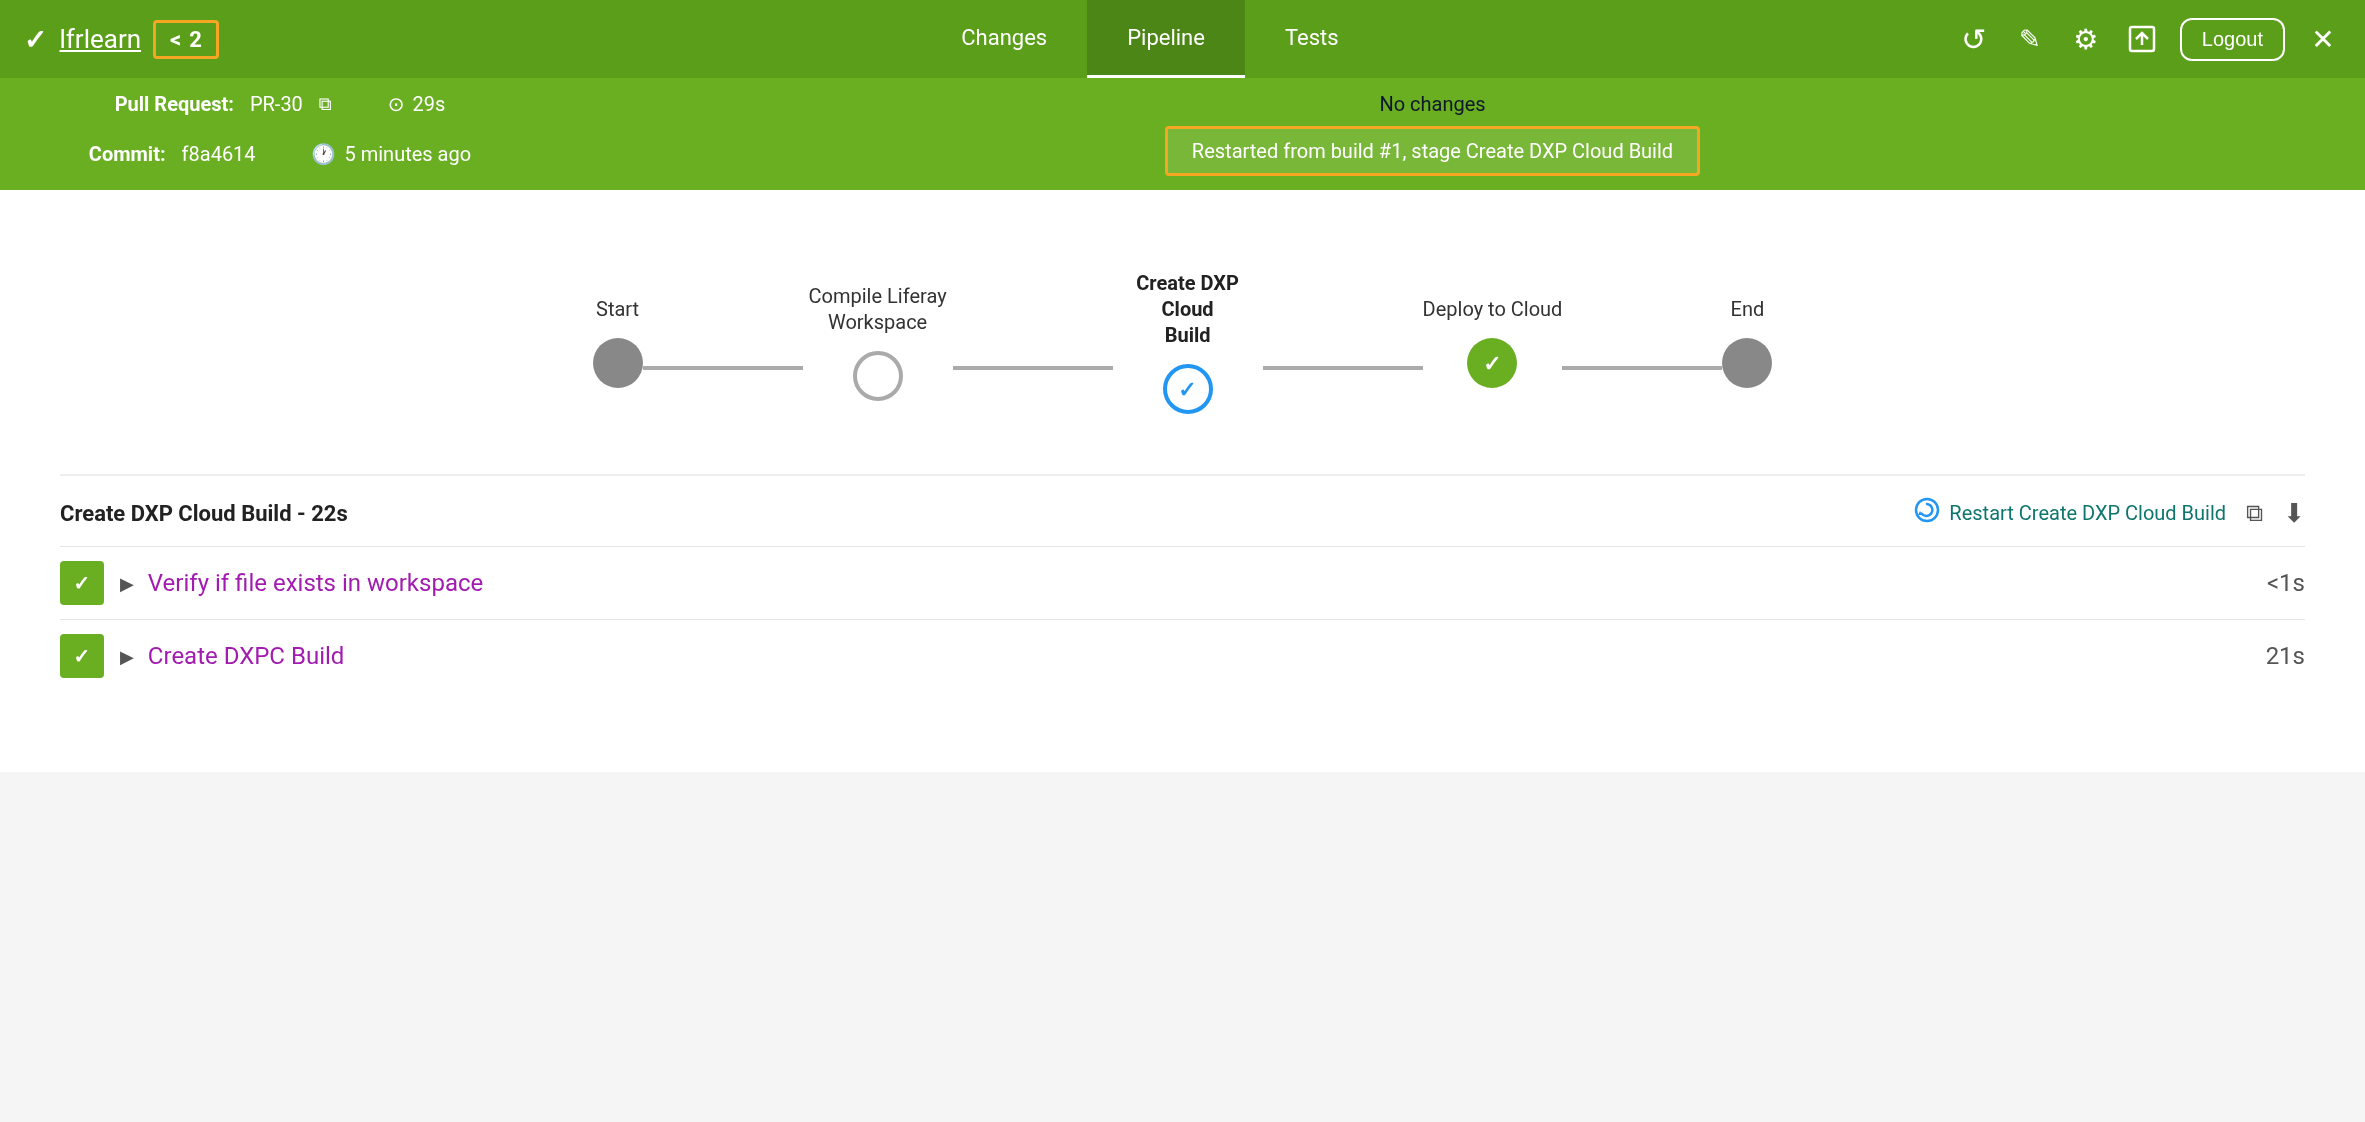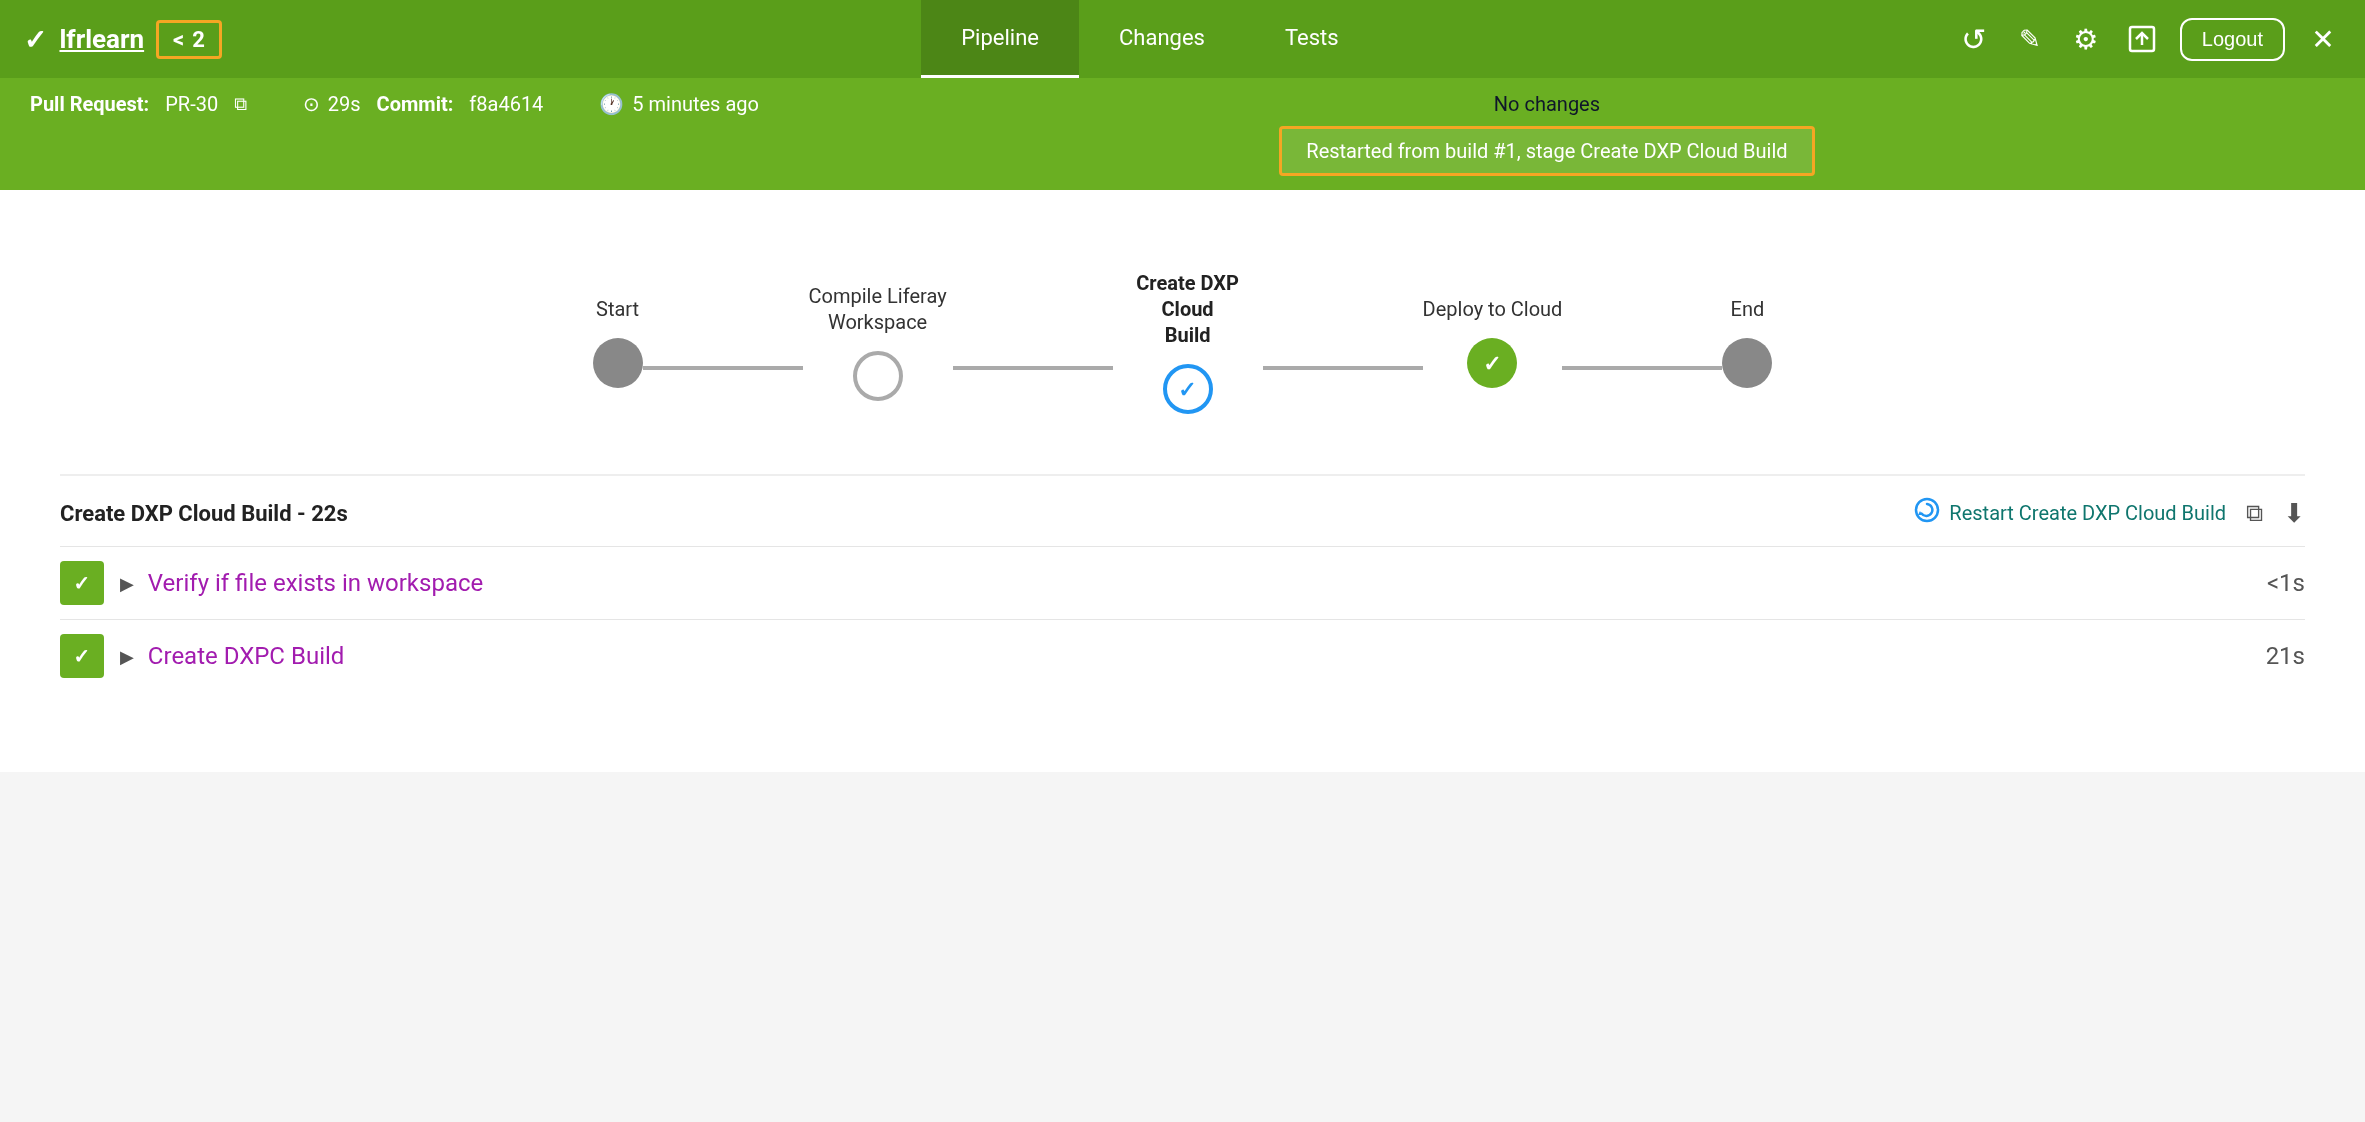--- a/index.html
+++ b/index.html
@@ -21,21 +21,21 @@
       min-width: 320px;
     }
     .checkmark-icon {
       color: white;
       font-size: 28px;
       font-weight: bold;
     }
     .pipeline-name {
       color: white;
       font-size: 26px;
-      font-weight: bold;
+      font-weight: normal;
       text-decoration: underline;
       cursor: pointer;
     }
     .build-number-badge {
       border: 3px solid #f5a623;
       border-radius: 4px;
       padding: 4px 14px;
       color: white;
       font-size: 22px;
       font-weight: bold;
@@ -92,22 +92,22 @@
     
     .sub-header {
       background: #6aaf22;
       padding: 14px 30px 14px 30px;
       display: flex;
       align-items: flex-start;
       gap: 0;
     }
     .sub-header-left {
       display: flex;
-      flex-direction: row;
-      gap: 16px;
+      flex-direction: column;
+      gap: 26px;
       min-width: 500px;
       align-items: center;
     }
     .sub-header-row {
       display: flex;
       align-items: center;
       gap: 16px;
       color: white;
       font-size: 20px;
     }
@@ -300,22 +300,22 @@
   <div class="header-left">
     <span class="checkmark-icon">✓</span>
     <span class="pipeline-name">lfrlearn</span>
     <div class="build-number-badge">
       <span>&lt; </span>
       <span>2</span>
     </div>
   </div>
 
   <nav class="nav-tabs">
+    <div class="nav-tab">Changes</div>
     <div class="nav-tab active">Pipeline</div>
-    <div class="nav-tab">Changes</div>
     <div class="nav-tab">Tests</div>
   </nav>
 
   <div class="header-actions">
     <div class="header-icon" style="font-size:30px;">↺</div>
     <div class="header-icon" style="font-size:26px;">✎</div>
     <div class="header-icon" style="font-size:28px;">⚙</div>
     <div class="header-icon" style="font-size:26px;">
       <svg width="28" height="28" viewBox="0 0 28 28" fill="white">
         <rect x="2" y="2" width="24" height="24" rx="2" fill="none" stroke="white" stroke-width="2.5"></rect>

